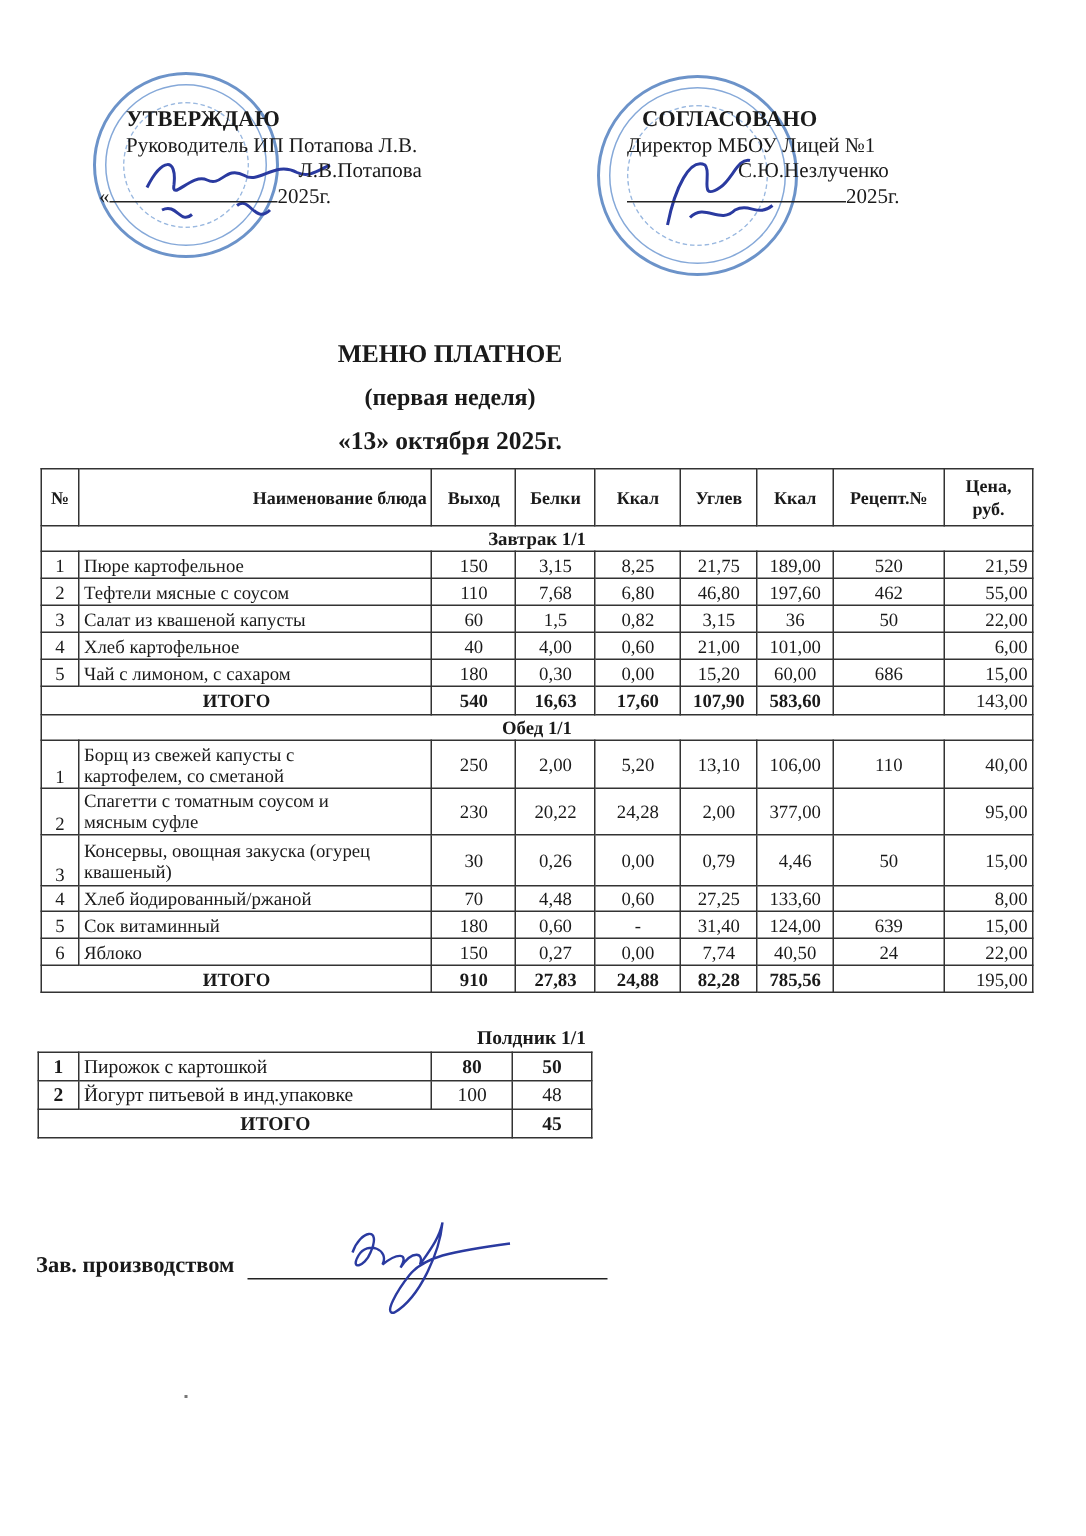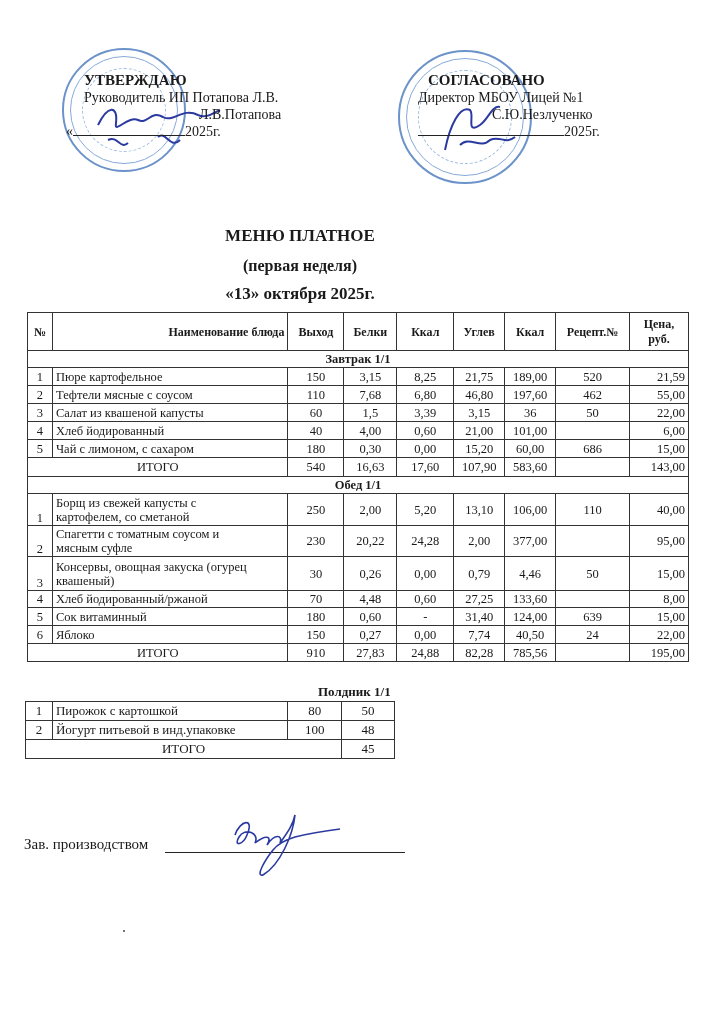--- a/index.html
+++ b/index.html
@@ -11,21 +11,21 @@
   .stamp { position: absolute; border-radius: 50%; border: 2px solid #3b6fb8; opacity: 0.75; }
   .stamp::before { content: ""; position: absolute; inset: 6px; border-radius: 50%; border: 1px solid #5d8ccc; }
   .stamp::after { content: ""; position: absolute; inset: 18px; border-radius: 50%; border: 1px dashed #7aa2d6; }
   .sig { position: absolute; }
   .title { position: absolute; left: 0; width: 600px; text-align: center; font-weight: bold; }
   table { border-collapse: collapse; position: absolute; font-size: 12.5px; }
   td, th { border: 1px solid #333; padding: 0 3px; line-height: 14px; }
   th { font-weight: bold; font-size: 12px; }
   .c { text-align: center; }
   .r { text-align: right; }
-  .b { font-weight: normal; }
+  .b { font-weight: bold; }
   .sec td { text-align: center; font-weight: bold; }
   .mealtitle { position: absolute; font-weight: bold; font-size: 13px; }
   .footer-line { position: absolute; border-bottom: 1px solid #222; }
 </style>
 </head>
 <body>
 
 <div class="stamp" style="left:62px;top:48px;width:120px;height:120px;"></div>
 <svg class="sig" style="left:88px;top:95px;" width="140" height="60" viewBox="0 0 140 60">
   <path d="M10 30 C20 10, 30 10, 28 28 C26 40, 40 20, 50 25 C60 30, 62 15, 75 22 C85 28, 95 12, 110 20 C118 24, 125 18, 132 15" stroke="#2a3aa0" stroke-width="2" fill="none"></path>
@@ -105,29 +105,29 @@
     <td class="c">46,80</td>
     <td class="c">197,60</td>
     <td class="c">462</td>
     <td class="r">55,00</td>
   </tr>
   <tr style="height:18px;">
     <td class="c">3</td>
     <td>Салат из квашеной  капусты</td>
     <td class="c">60</td>
     <td class="c">1,5</td>
-    <td class="c">3,39</td>
+    <td class="c">0,82</td>
     <td class="c">3,15</td>
     <td class="c">36</td>
     <td class="c">50</td>
     <td class="r">22,00</td>
   </tr>
   <tr style="height:18px;">
     <td class="c">4</td>
-    <td>Хлеб йодированный</td>
+    <td>Хлеб картофельное</td>
     <td class="c">40</td>
     <td class="c">4,00</td>
     <td class="c">0,60</td>
     <td class="c">21,00</td>
     <td class="c">101,00</td>
     <td class="c"></td>
     <td class="r">6,00</td>
   </tr>
   <tr style="height:18px;">
     <td class="c">5</td>

